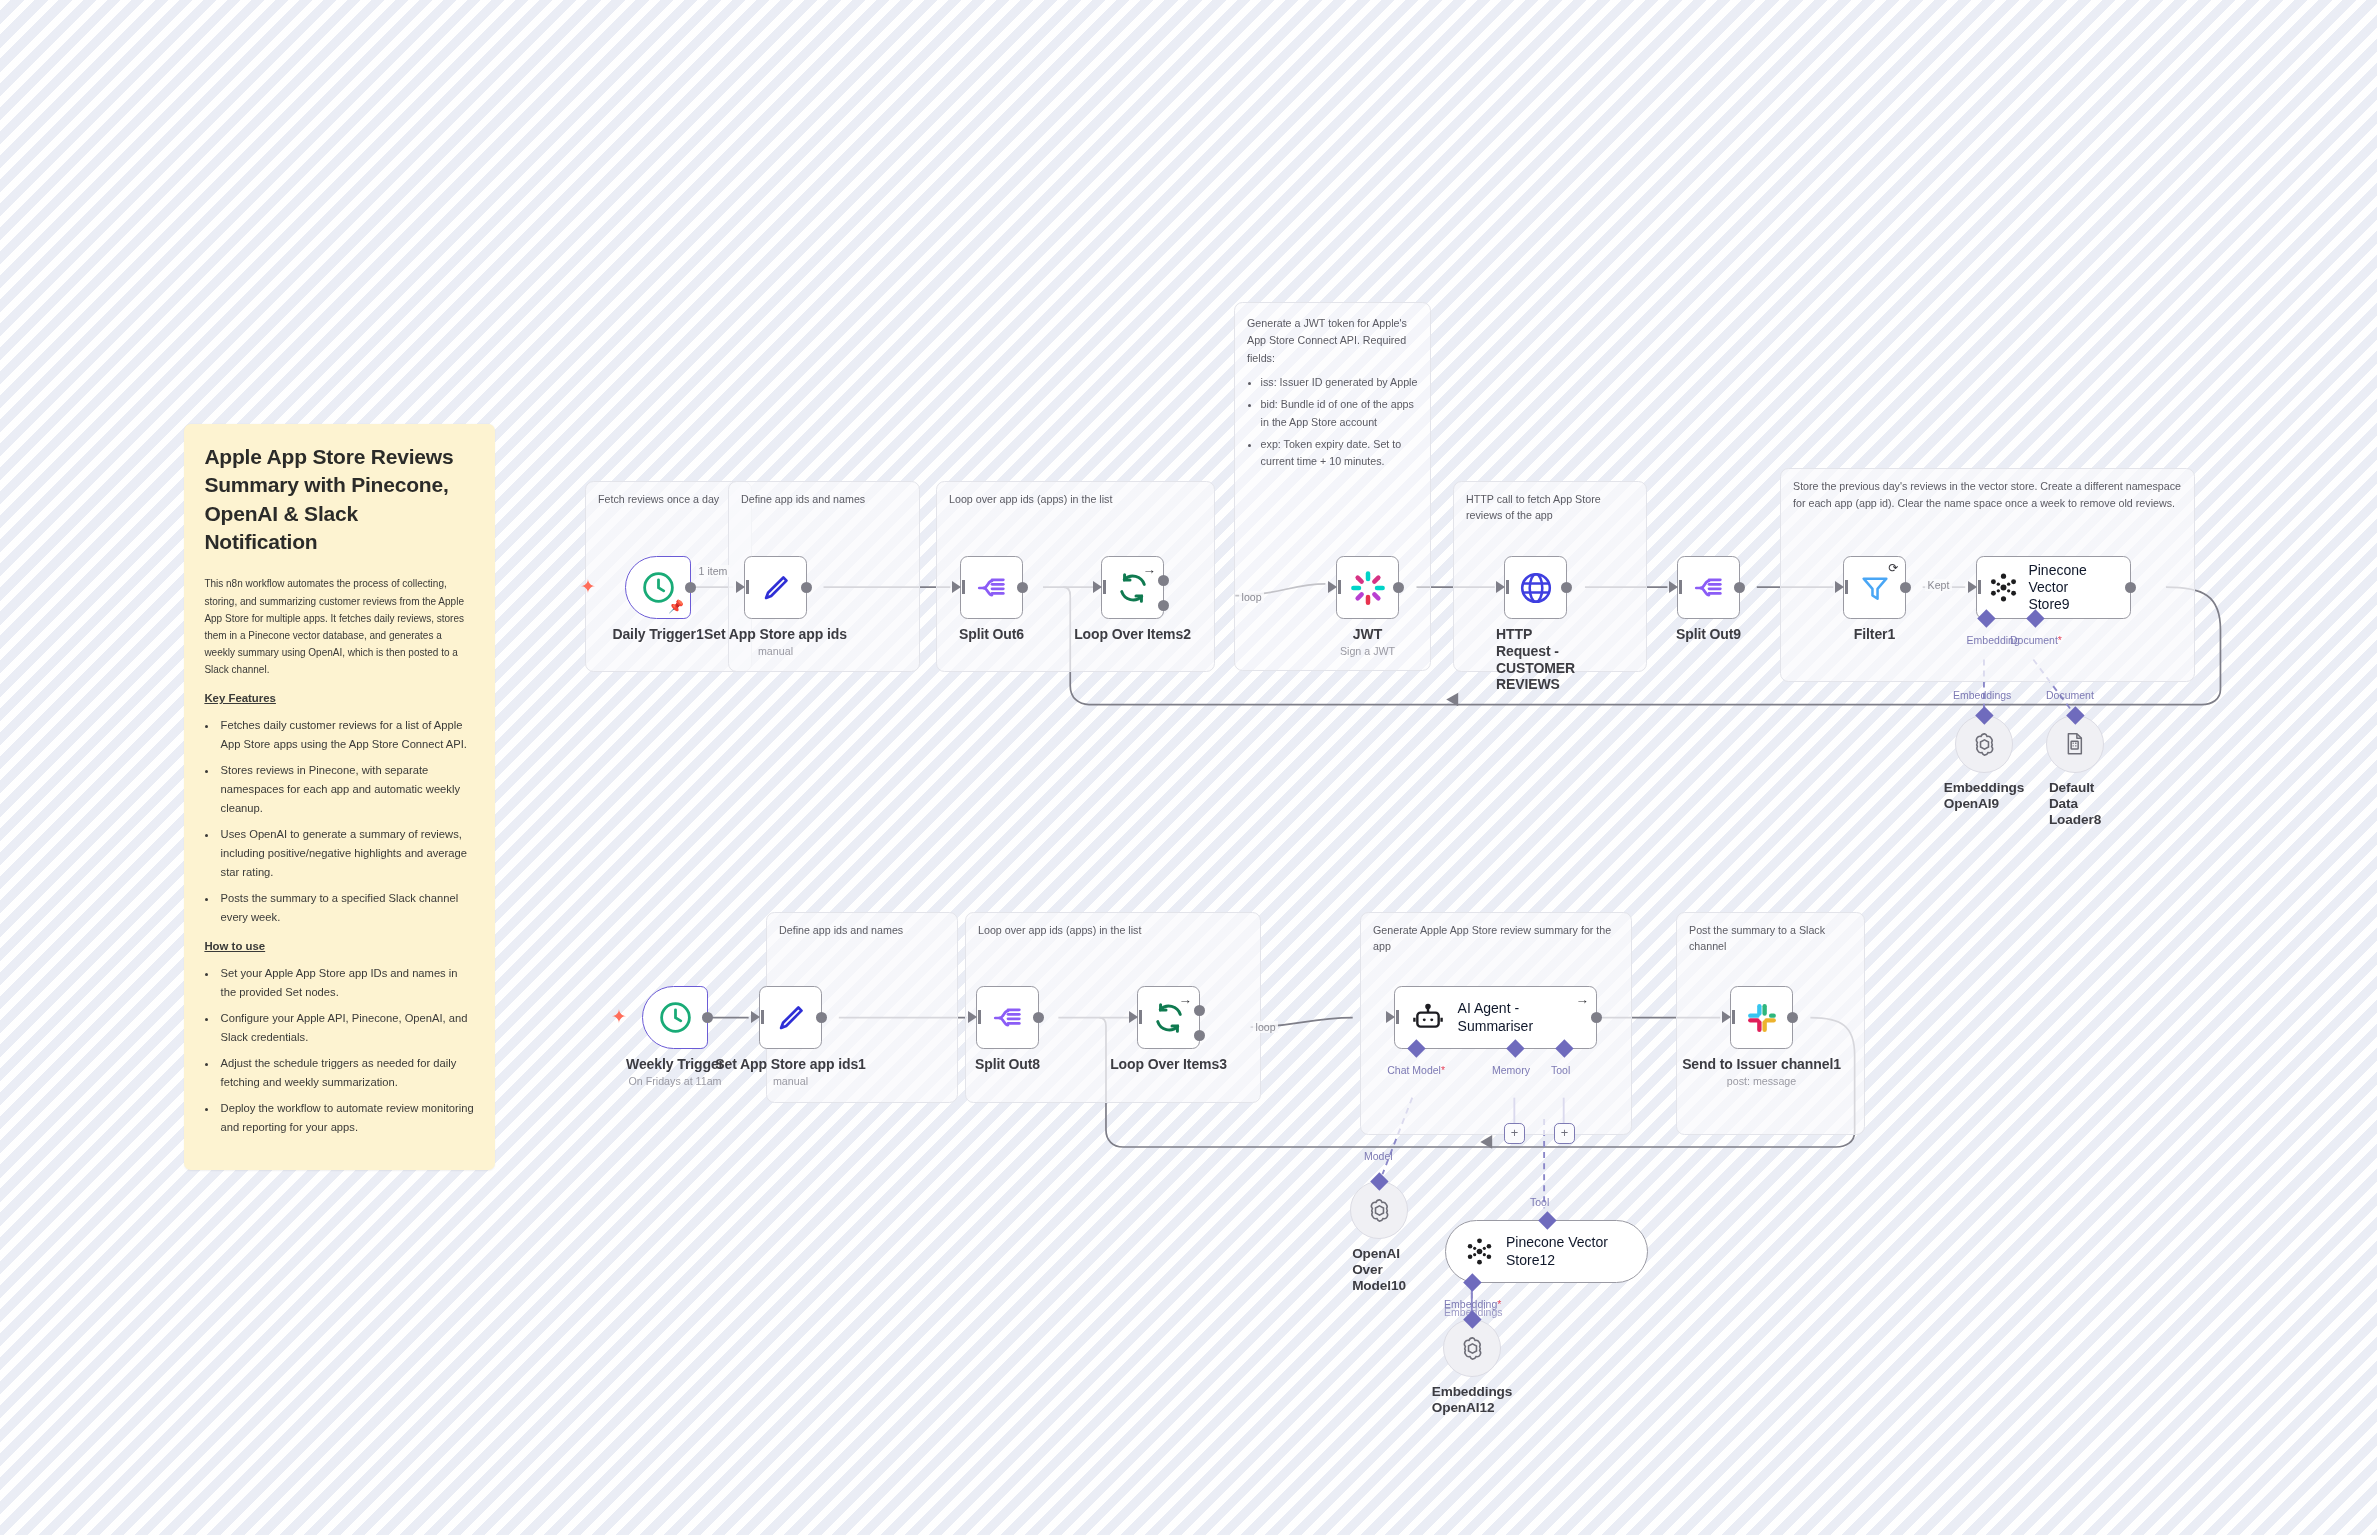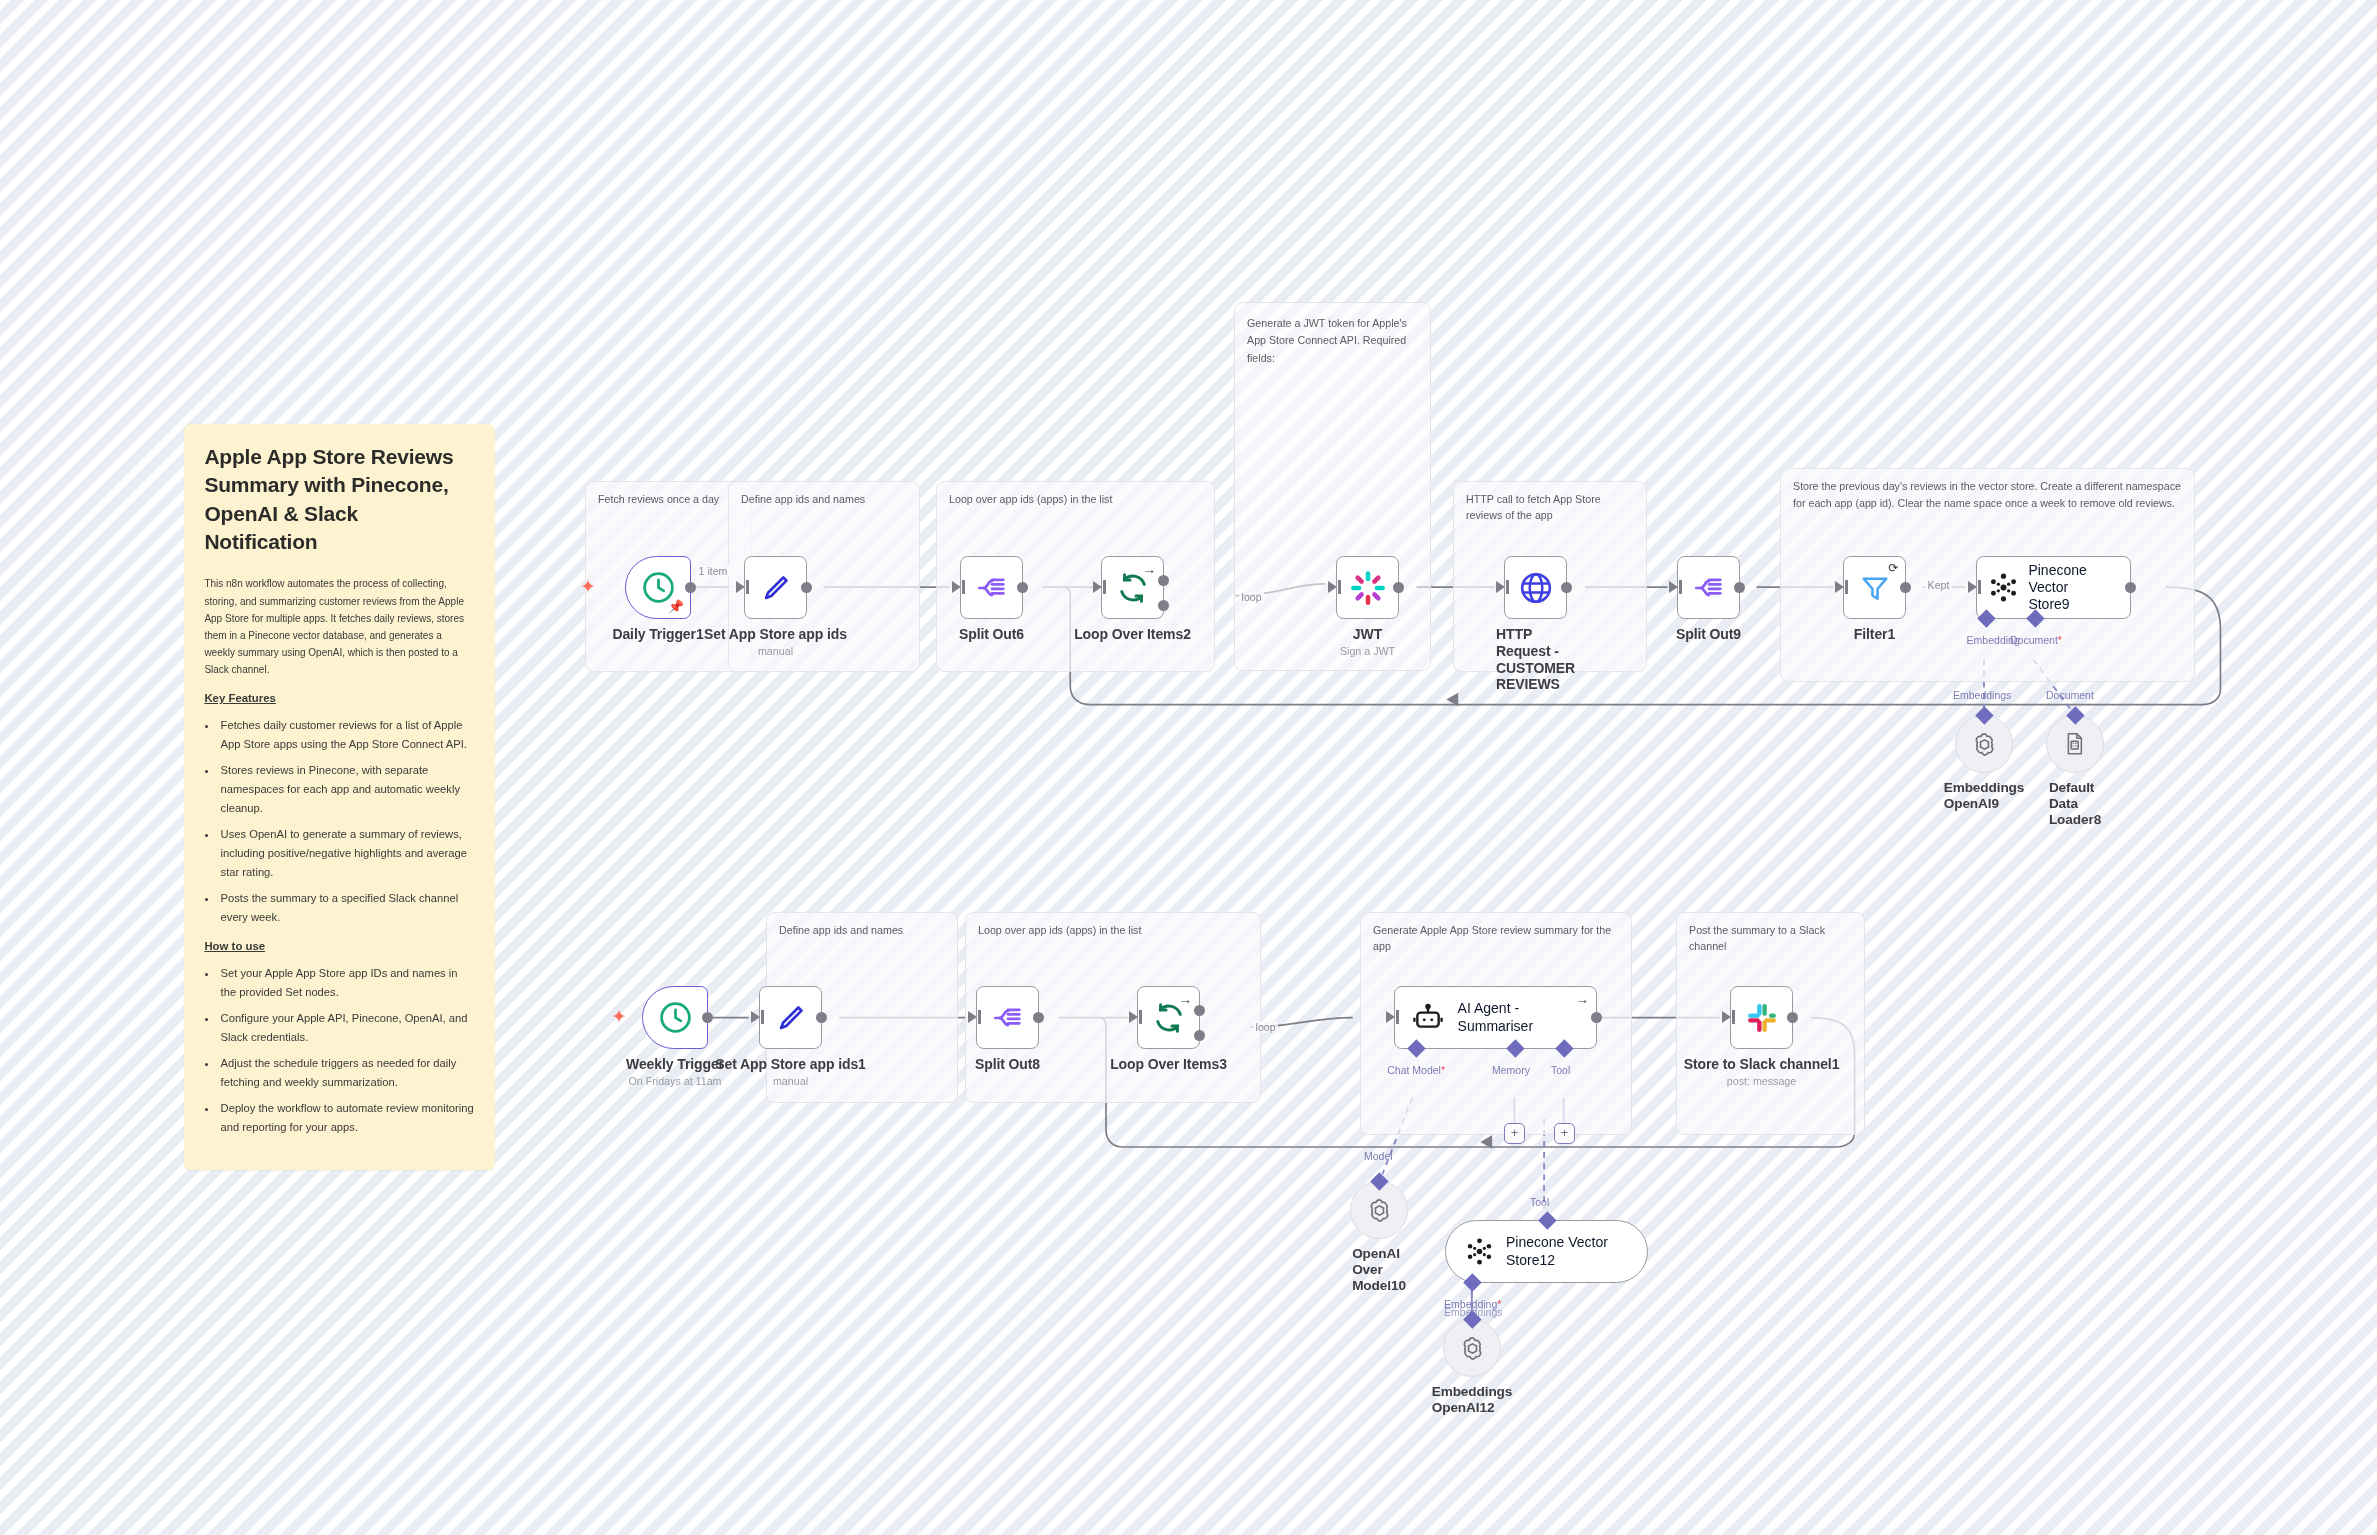--- a/index.html
+++ b/index.html
@@ -255,20 +255,25 @@
   <div class="group plain" style="left:1234px; top:302px; width:197px; height:369px;"></div>
   <div class="group" style="left:1453px; top:481px; width:194px; height:191px;">
     <div class="gtitle">HTTP call to fetch App Store reviews of the app</div>
   </div>
   <div class="group wide" style="left:1780px; top:468px; width:415px; height:214px;">
     <div class="gtitle">Store the previous day's reviews in the vector store. Create a different namespace for each app (app id). Clear the name space once a week to remove old reviews.</div>
   </div>
 
   <div style="position:absolute; left:1247px; top:315px; width:177px; color:#5b5b63; font-size:10.7px; line-height:1.62;">
     <div>Generate a JWT token for Apple's App Store Connect API. Required fields:</div>
+    <ul style="margin:6.8px 0 0 13.6px;">
+      <li style="margin-bottom:5.1px;">iss: Issuer ID generated by Apple</li>
+      <li style="margin-bottom:5.1px;">bid: Bundle id of one of the apps in the App Store account</li>
+      <li>exp: Token expiry date. Set to current time + 10 minutes.</li>
+    </ul>
   </div>
 
   <div class="bolt" style="left:580px; top:577px;">✦</div>
   <div class="node" style="left:625px; top:556px;">
     <div class="nbox trigger">
       <span>
         <svg class="icon" width="37" height="37" viewBox="0 0 24 24" fill="none" stroke="#19ab77" stroke-width="1.8" stroke-linecap="round">
           <circle cx="12" cy="12" r="9"></circle>
             <path d="M12 7v5.2l3.4 2"></path>
         </svg>
@@ -613,21 +618,21 @@
           </g>
           <g fill="#e01e5a">
             <rect x="8.6" y="13.6" width="3.1" height="8.2" rx="1.55"></rect>
             <rect x="2.2" y="12.1" width="8.2" height="3.1" rx="1.55"></rect>
           </g>
           <rect x="16.9" y="8.8" width="4.9" height="3.1" rx="1.55" fill="#2eb67d"></rect>
         </svg>
       </span>
       <span class="port out"></span>
     </div>
-    <div class="nlabel">Store to Slack channel1</div>
+    <div class="nlabel">Send to Issuer channel1</div>
     <div class="nsub">post: message</div>
   </div>
 
   <div class="plabel" style="left:1364px; top:1150px;">Model</div>
   <div class="plabel" style="left:1530px; top:1196px;">Tool</div>
 
   <div class="node circle" style="left:1350px; top:1181px;">
     <div class="nbox">
       <span>
         <svg class="icon" width="29" height="29" viewBox="0 0 24 24" fill="none" stroke="#6e6e78" stroke-width="1.3">

